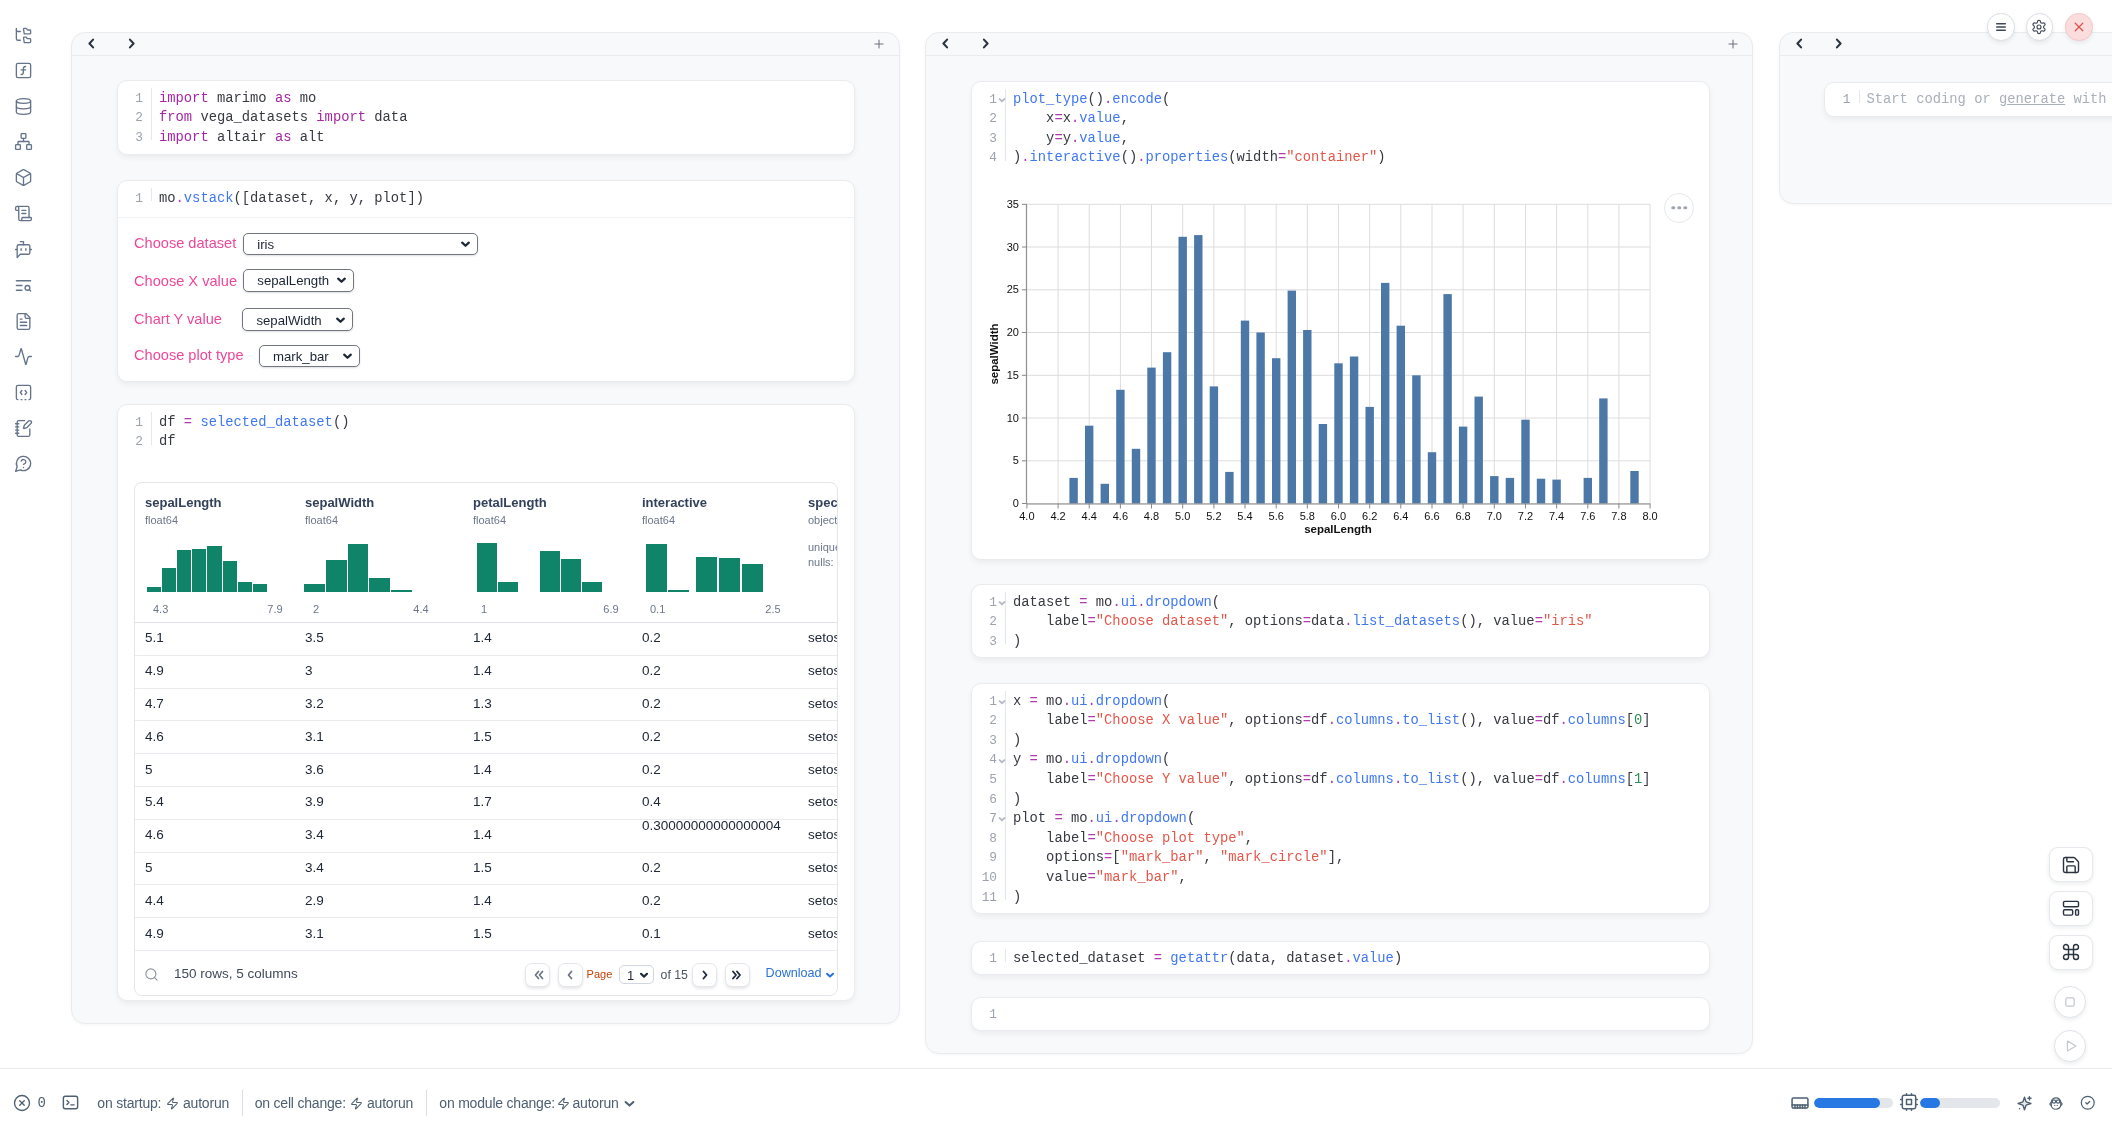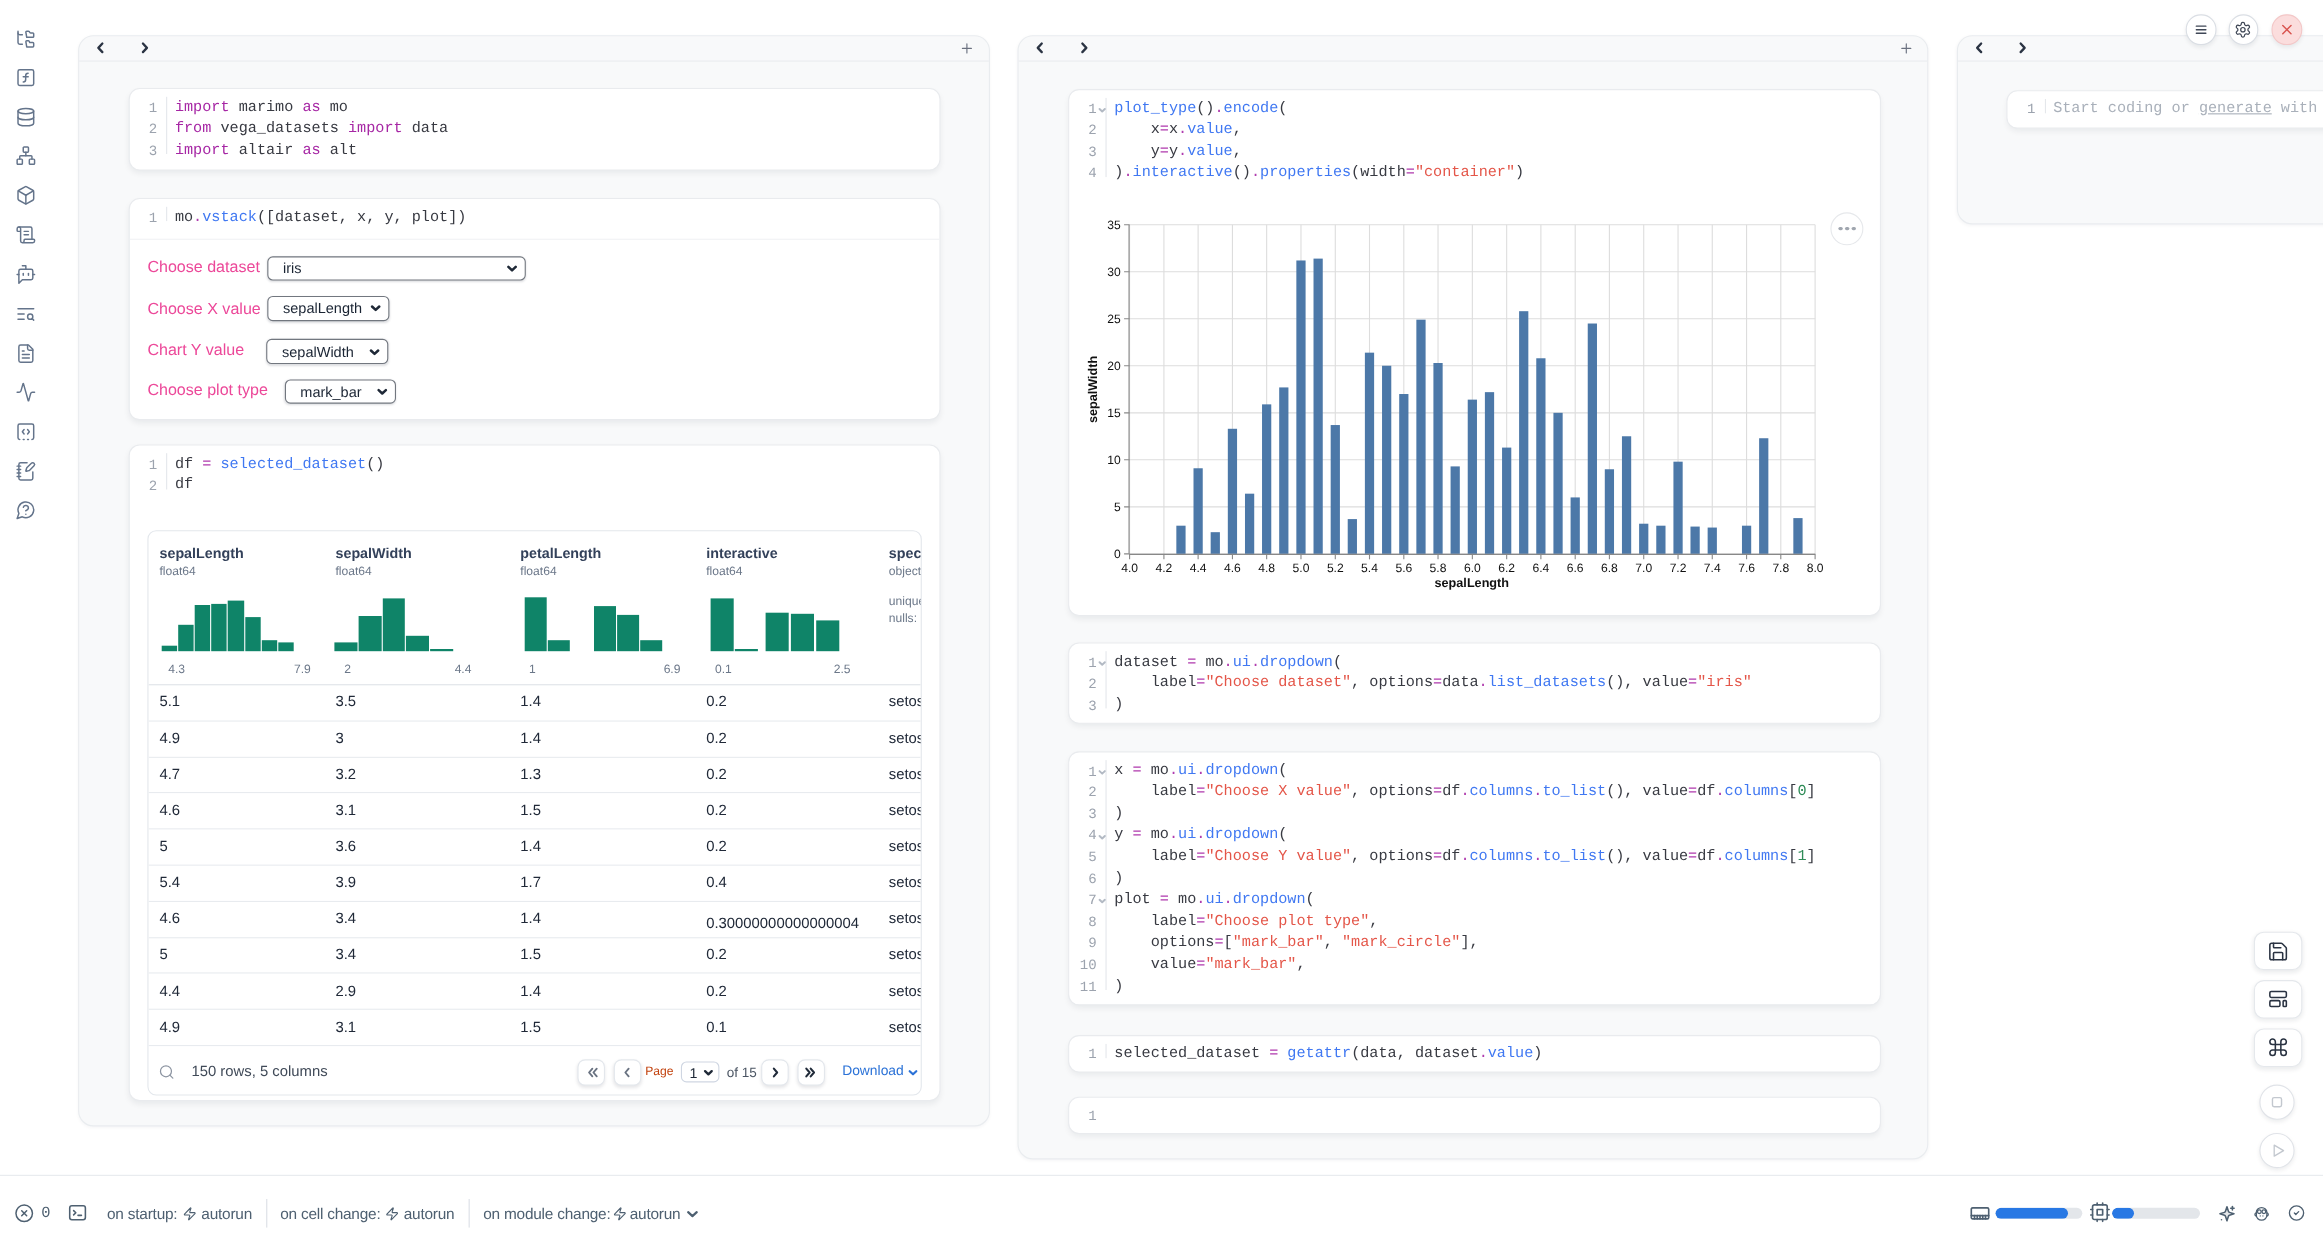--- a/index.html
+++ b/index.html
@@ -280,21 +280,21 @@
       <div class="abs" style="left:561.4px;top:74.7px;width:21.5px;height:34.8px;background:#0f8468"></div>
       <div class="abs" style="left:584.4px;top:75.8px;width:21.5px;height:33.7px;background:#0f8468"></div>
       <div class="abs" style="left:607.4px;top:81.2px;width:21.5px;height:28.3px;background:#0f8468"></div>
       <div class="hmini" style="left:18.4px;top:120px">4.3</div>
       <div class="hmini" style="left:118px;top:120px;width:30px;text-align:right">7.9</div>
       <div class="hmini" style="left:178.4px;top:120px">2</div>
       <div class="hmini" style="left:264px;top:120px;width:30px;text-align:right">4.4</div>
       <div class="hmini" style="left:346.4px;top:120px">1</div>
       <div class="hmini" style="left:454px;top:120px;width:30px;text-align:right">6.9</div>
       <div class="hmini" style="left:515.4px;top:120px">0.1</div>
-      <div class="hmini" style="left:616px;top:120px;width:30px;text-align:center">2.5</div>
+      <div class="hmini" style="left:616px;top:120px;width:30px;text-align:right">2.5</div>
       <div class="rowline" style="top:139.5px;border-top-color:#dfe3e8"></div>
       <div class="tval" style="left:10.4px;top:147.9px">5.1</div>
       <div class="tval" style="left:170.4px;top:147.9px">3.5</div>
       <div class="tval" style="left:338.4px;top:147.9px">1.4</div>
       <div class="tval" style="left:507.4px;top:147.9px">0.2</div>
       <div class="tval" style="left:673.4px;top:147.9px">setosa</div>
       <div class="tval" style="left:10.4px;top:180.70000000000002px">4.9</div>
       <div class="tval" style="left:170.4px;top:180.70000000000002px">3</div>
       <div class="tval" style="left:338.4px;top:180.70000000000002px">1.4</div>
       <div class="tval" style="left:507.4px;top:180.70000000000002px">0.2</div>
@@ -320,21 +320,21 @@
       <div class="rowline" style="top:270.7px"></div>
       <div class="tval" style="left:10.4px;top:311.9px">5.4</div>
       <div class="tval" style="left:170.4px;top:311.9px">3.9</div>
       <div class="tval" style="left:338.4px;top:311.9px">1.7</div>
       <div class="tval" style="left:507.4px;top:311.9px">0.4</div>
       <div class="tval" style="left:673.4px;top:311.9px">setosa</div>
       <div class="rowline" style="top:303.5px"></div>
       <div class="tval" style="left:10.4px;top:344.69999999999993px">4.6</div>
       <div class="tval" style="left:170.4px;top:344.69999999999993px">3.4</div>
       <div class="tval" style="left:338.4px;top:344.69999999999993px">1.4</div>
-      <div class="tval" style="left:507.4px;top:349px">0.30000000000000004</div>
+      <div class="tval" style="left:507.4px;top:335px">0.30000000000000004</div>
       <div class="tval" style="left:673.4px;top:344.69999999999993px">setosa</div>
       <div class="rowline" style="top:336.29999999999995px"></div>
       <div class="tval" style="left:10.4px;top:377.49999999999994px">5</div>
       <div class="tval" style="left:170.4px;top:377.49999999999994px">3.4</div>
       <div class="tval" style="left:338.4px;top:377.49999999999994px">1.5</div>
       <div class="tval" style="left:507.4px;top:377.49999999999994px">0.2</div>
       <div class="tval" style="left:673.4px;top:377.49999999999994px">setosa</div>
       <div class="rowline" style="top:369.09999999999997px"></div>
       <div class="tval" style="left:10.4px;top:410.29999999999995px">4.4</div>
       <div class="tval" style="left:170.4px;top:410.29999999999995px">2.9</div>

